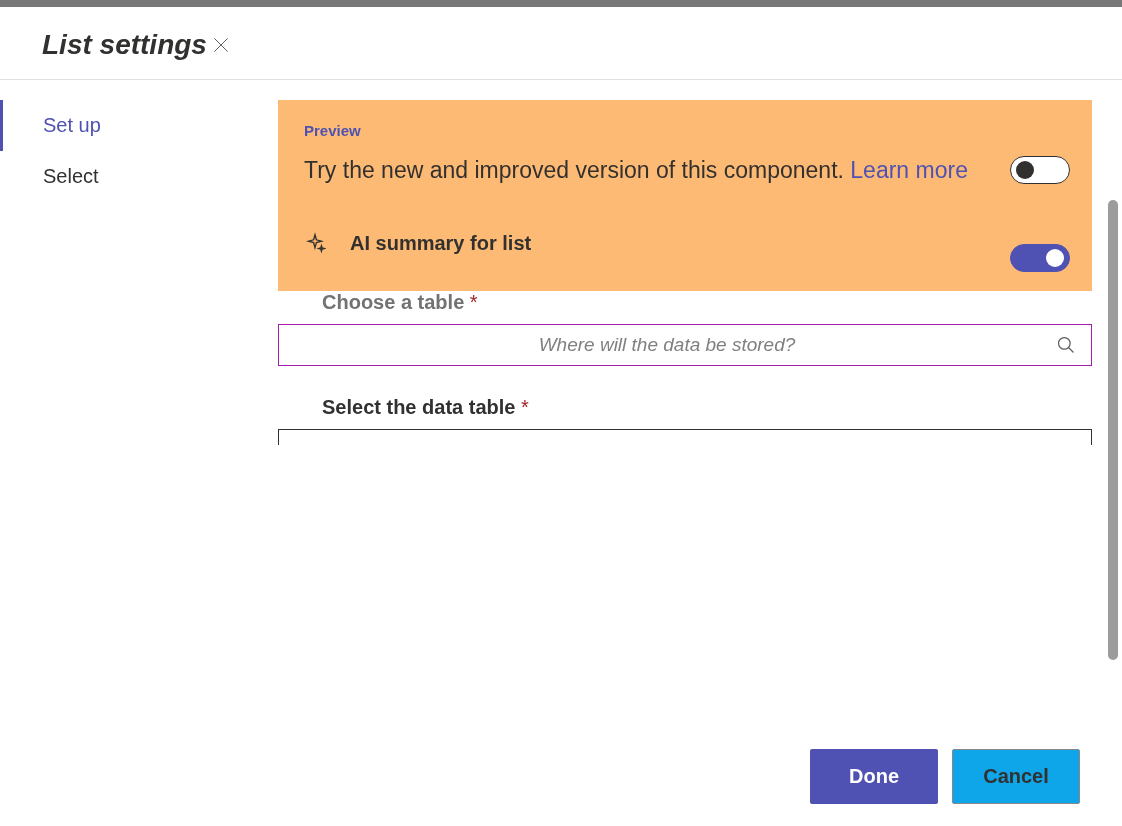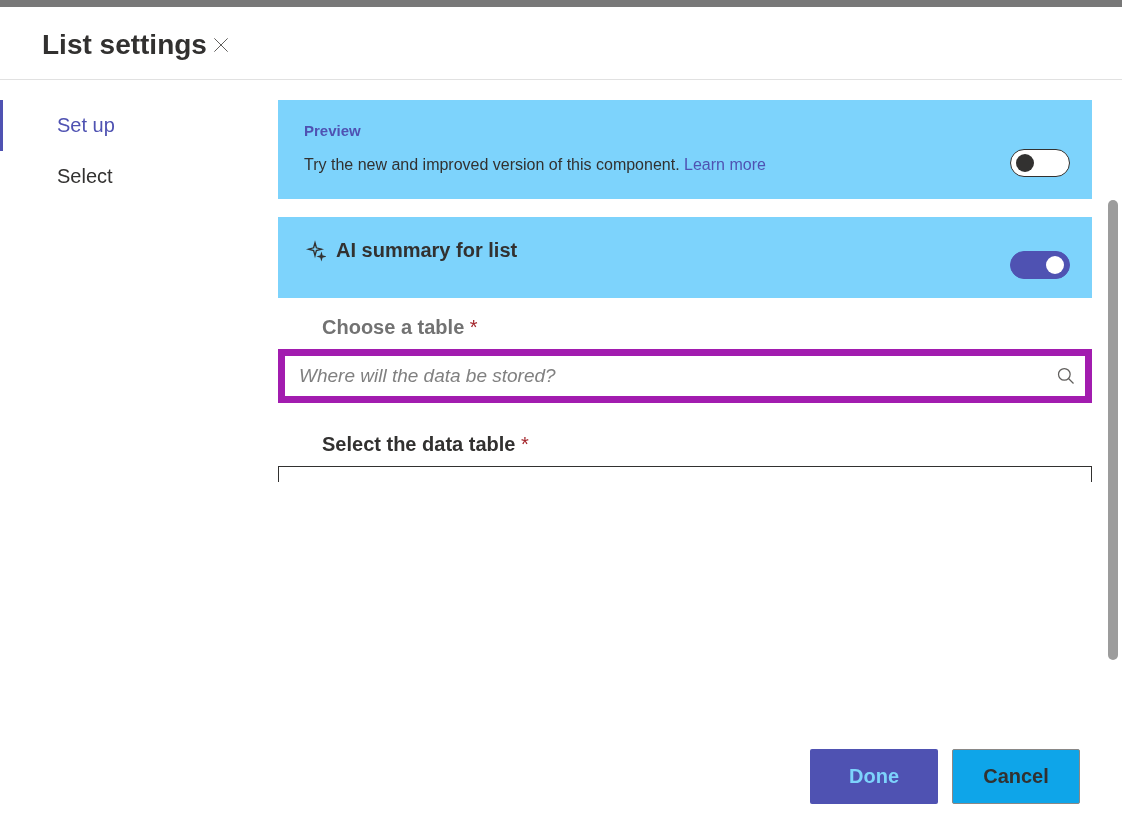--- a/index.html
+++ b/index.html
@@ -21,20 +21,21 @@
       background: #fff;
       display: flex;
       flex-direction: column;
     }
     .modal-header {
       display: flex;
       justify-content: flex-start;
       align-items: center;
       padding: 22px 42px 18px 42px;
       border-bottom: 1px solid #e1e1e1;
+      font-style: italic;
     }
     .modal-title {
       font-size: 28px;
       font-weight: 600;
       color: #323130;
     }
     .close-btn {
       width: 28px;
       height: 28px;
       cursor: pointer;
@@ -49,60 +50,59 @@
       flex: 1;
       overflow: hidden;
       position: relative;
     }
     .sidebar {
       width: 250px;
       padding-top: 20px;
       flex-shrink: 0;
     }
     .sidebar-item {
-      padding: 14px 54px;
+      padding: 14px 40px;
       font-size: 20px;
       color: #323130;
       cursor: pointer;
       border-left: 3px solid transparent;
     }
     .sidebar-item.active {
       color: #4f52b2;
       border-left: 3px solid #4f52b2;
       font-weight: 400;
     }
     .content {
       flex: 1;
       padding: 20px 30px 100px 28px;
       overflow-y: auto;
     }
     .info-box {
-      background: #7dd3fc;
+      background: #fdba74;
       padding: 22px 26px;
-      margin-bottom: 18px;
       position: relative;
     }
     .preview-label {
       color: #4f52b2;
       font-size: 15px;
       font-weight: 600;
       margin-bottom: 14px;
     }
     .info-text {
-      font-size: 16px;
+      font-size: 23px;
       color: #323130;
       line-height: 1.5;
     }
     .info-heading {
       font-size: 20px;
       font-weight: 600;
       color: #323130;
       display: flex;
       align-items: center;
-      gap: 10px;
+      gap: 24px;
       margin-bottom: 14px;
     }
     .sparkle-icon {
       width: 22px;
       height: 22px;
       display: inline-flex;
       align-items: center;
       justify-content: center;
     }
     .link {
@@ -171,28 +171,29 @@
     .required-star {
       color: #a4262c;
       font-weight: normal;
     }
     .text-input-wrap {
       position: relative;
       margin-bottom: 30px;
     }
     .text-input {
       width: 100%;
-      height: 54px;
-      border: 7px solid #a21caf;
+      height: 42px;
+      border: 1px solid #a21caf;
       padding: 0 50px 0 14px;
       font-size: 19px;
       font-style: italic;
       color: #323130;
       outline: none;
       font-family: inherit;
+      text-align: center;
     }
     .text-input::placeholder {
       color: #808080;
       font-style: italic;
     }
     .search-icon {
       position: absolute;
       right: 16px;
       top: 50%;
       transform: translateY(-50%);
@@ -221,21 +222,21 @@
       min-width: 128px;
       height: 55px;
       font-size: 20px;
       font-weight: 600;
       cursor: pointer;
       border-radius: 2px;
       font-family: inherit;
     }
     .btn-primary {
       background: #4f52b2;
-      color: #7dd3fc;
+      color: #ffffff;
       border: none;
     }
     .btn-secondary {
       background: #0ea5e9;
       color: #323130;
       border: 1px solid #8a8886;
     }
     .scrollbar {
       position: absolute;
       right: 4px;

